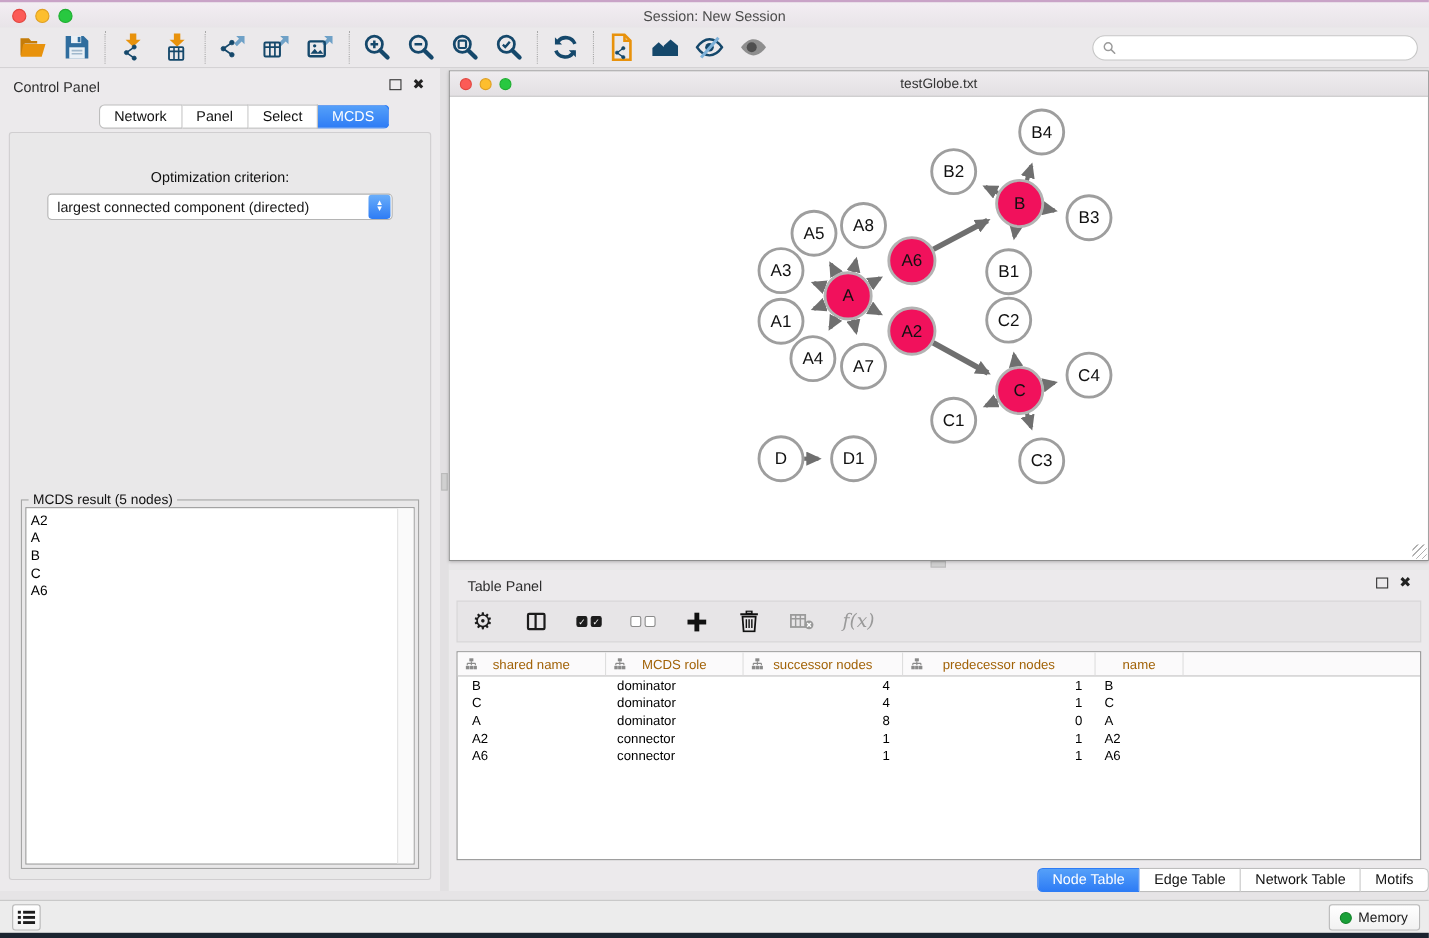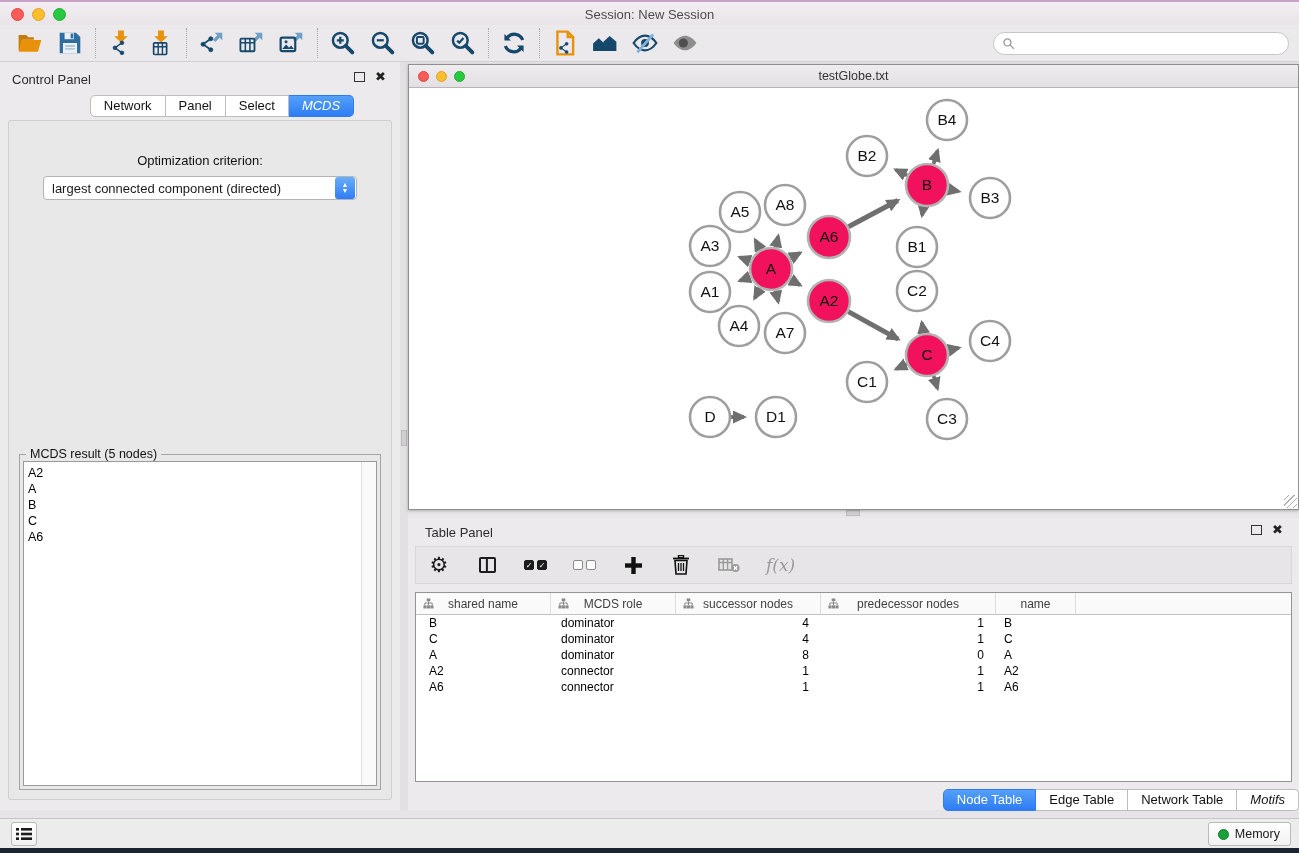--- a/index.html
+++ b/index.html
@@ -27,21 +27,21 @@
   
   .panel-title { font-size:13px; color:#2d2d2d; }
   .panel-ctrl { display:flex; gap:10px; align-items:center; }
   .float-icon { width:11px; height:10px; border:1.5px solid #333; display:inline-block; cursor:pointer; }
   .close-icon { font-size:13px; font-weight:bold; color:#222; cursor:pointer; line-height:10px; }
 
   
   .segtabs { display:flex;padding-left:44px; }
   .segtab { height:22px; line-height:20px; padding:0 13px; background:#fff; border:1px solid #bdbdbd; border-left:none; font-size:13px; color:#111; cursor:pointer; text-align:center; }
   .segtab:first-child { border-left:1px solid #bdbdbd; border-radius:5px 0 0 5px; }
-  .segtab:last-child { border-radius:0 5px 5px 0;font-style:italic; }
+  .segtab:last-child { border-radius:0 5px 5px 0; }
   .segtab.active { background:linear-gradient(#55a0f9,#2e7cf5); border-color:#2e7cf5; color:#fff; }
 
   
   .control-panel { position:absolute; left:0; top:62px; width:400px; height:748px; background:#eceaec; }
   .cp-header { position:absolute; left:12px; top:10px; }
   .cp-ctrls { position:absolute; right:14px; top:10px; }
   .cp-tabs { position:absolute; top:33px; left:0; width:100%; display:flex; justify-content:center; }
   .cp-content { position:absolute; left:8px; top:58px; width:384px; height:680px; background:#e9e8e9; border:1px solid #d0ced0; border-radius:3px; }
   .opt-label { margin-top:32px; text-align:center; font-size:13px; color:#111; }
   .dropdown { margin:8px auto 0; width:314px; height:24px; background:#fff; border:1px solid #b4b4b4; border-radius:4px; display:flex; align-items:center; cursor:pointer; }
@@ -74,21 +74,21 @@
 
   
   .table-panel { position:absolute; left:408px; top:518px; width:891px; height:292px; background:#eceaec; }
   .tp-header { position:absolute; left:17px; top:7px; }
   .tp-ctrls { position:absolute; right:16px; top:7px; }
   .tp-toolbar { position:absolute; left:7px; top:28px; width:877px; height:38px; background:#e7e5e7; border:1px solid #d8d6d8; display:flex; align-items:center; padding-left:12px; gap:26px; }
   .tpt-btn { display:flex; align-items:center; justify-content:center; cursor:pointer; min-width:22px; height:26px; }
   .fx-label { font-family:"DejaVu Serif",serif; font-style:italic; font-size:17px; color:#9a9a9a; }
   .tp-table { position:absolute; left:7px; top:74px; width:877px; height:190px; background:#fff; border:1px solid #949494; overflow:hidden; }
   .t-header { display:grid; grid-template-columns:135px 125px 145px 175px 80px 1fr; height:22px; background:#fbfafb; border-bottom:1px solid #c2c2c2; }
-  .t-hcell { position:relative; border-right:1px solid #dedede; display:flex; align-items:center; justify-content:center; font-size:12px; color:#404040; cursor:pointer; }
+  .t-hcell { position:relative; border-right:1px solid #dedede; display:flex; align-items:center; justify-content:center; font-size:12px; color:#a16207; cursor:pointer; }
   .t-hcell .hicon { position:absolute; left:7px; top:5px; }
   .t-row { display:grid; grid-template-columns:135px 125px 145px 175px 80px 1fr; height:16px; cursor:default; }
   .t-cell { font-size:12px; color:#000; line-height:16px; white-space:nowrap; overflow:hidden; }
   .c0{ padding-left:13px; } .c1{ padding-left:10px; }
   .c2,.c3{ text-align:right; padding-right:12px; } .c4{ padding-left:8px; }
   .tp-tabs { position:absolute; left:0; top:271px; width:100%; display:flex; justify-content:flex-end; }
 
   
   .statusbar { position:absolute; left:0; top:818px; width:1299px; height:30px; background:#ececec; border-top:1px solid #c6c6c6; }
   .list-btn { position:absolute; left:11px; top:3px; width:26px; height:24px; background:linear-gradient(#fff,#f1f1f1); border:1px solid #b9b9b9; border-radius:3px; display:flex; align-items:center; justify-content:center; cursor:pointer; }

